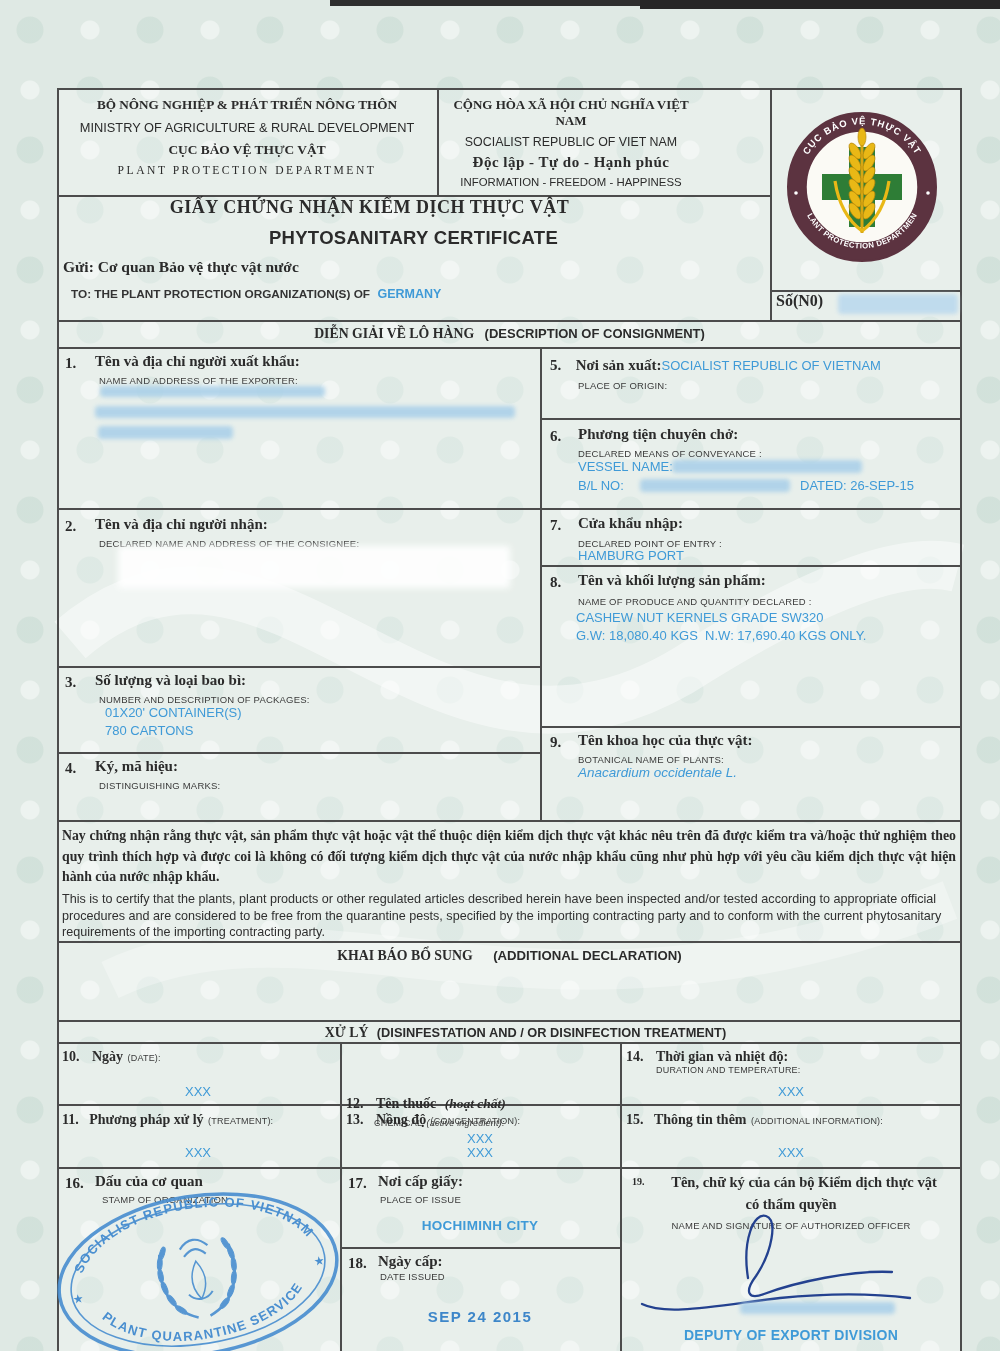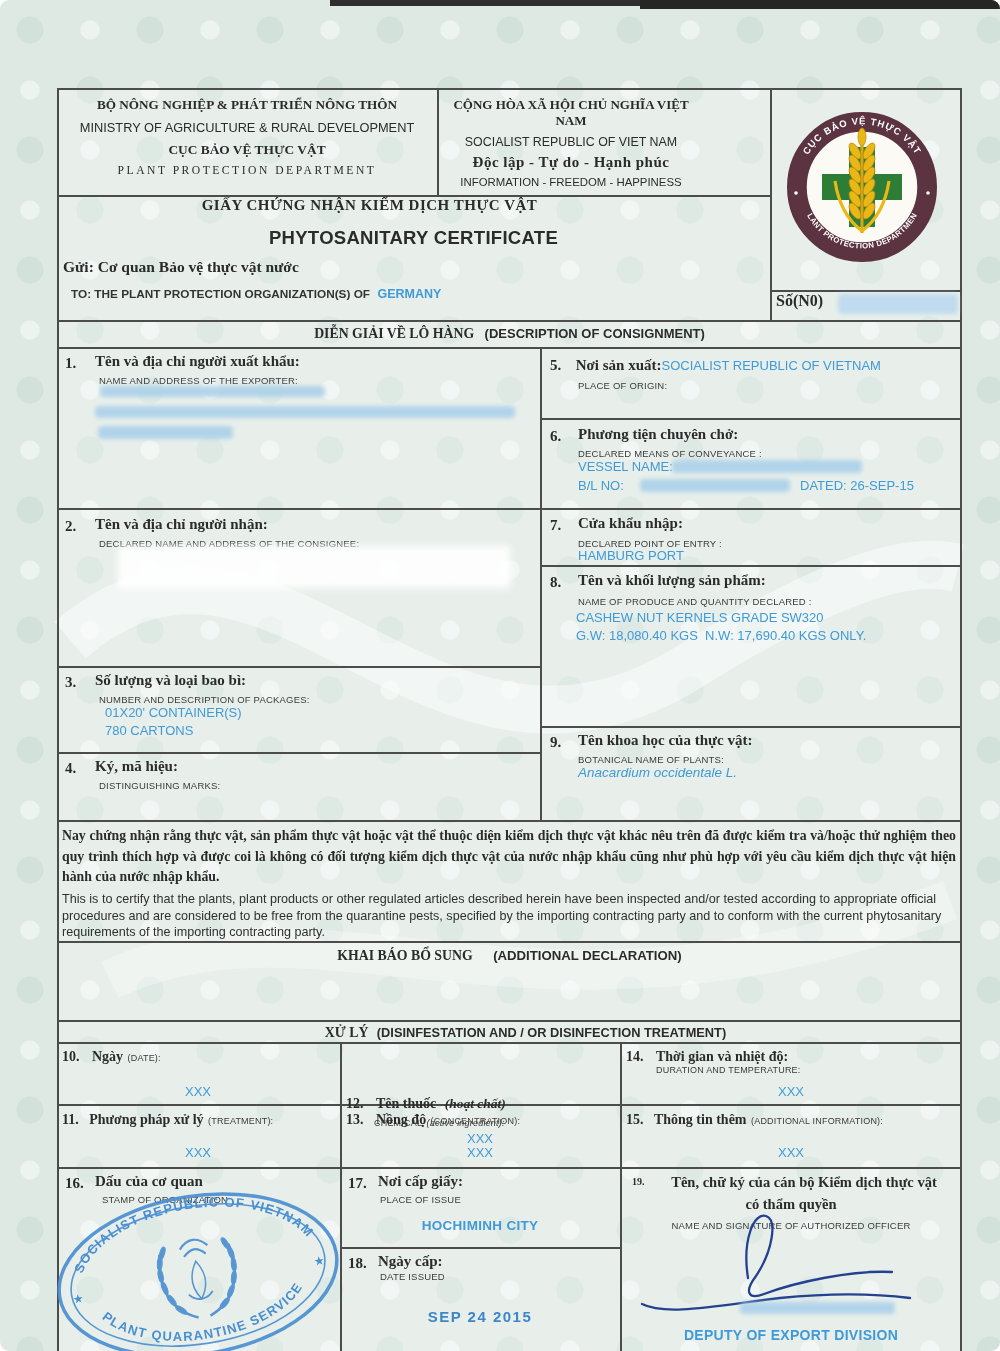--- a/index.html
+++ b/index.html
@@ -7,21 +7,20 @@
     position:relative;width:1000px;height:1351px;overflow:hidden;
     background-color:#dfe9e4;
     background-image:
       radial-gradient(circle at 30px 30px, rgba(148,186,170,.17) 13px, transparent 14px),
       radial-gradient(circle at 90px 90px, rgba(148,186,170,.17) 13px, transparent 14px),
       radial-gradient(circle at 90px 30px, rgba(255,255,255,.45) 9px, transparent 10px),
       radial-gradient(circle at 30px 90px, rgba(255,255,255,.45) 9px, transparent 10px);
     background-size:120px 120px;
     font-family:"Liberation Sans","DejaVu Sans",sans-serif;
     color:#2b2b2b;
-    border-radius:9px;
   }
   .abs{position:absolute;}
   .ser{font-family:"Liberation Serif","DejaVu Serif",serif;}
   .san{font-family:"Liberation Sans","DejaVu Sans",sans-serif;}
   .b{font-weight:bold;}
   .i{font-style:italic;}
   .ctr{text-align:center;}
   .blue{color:#3f9ad7;}
   .pre{white-space:pre-wrap;}
   .hline{position:absolute;height:2px;background:#4c4c4c;}
@@ -124,21 +123,21 @@
     <text fill="#ffffff" style="font-family:'Liberation Sans','DejaVu Sans',sans-serif;font-weight:bold;font-size:9.5px;letter-spacing:1px;">
       <textPath href="#sealTop" startOffset="50%" text-anchor="middle">CỤC BẢO VỆ THỰC VẬT</textPath>
     </text>
     <text fill="#ffffff" style="font-family:'Liberation Sans','DejaVu Sans',sans-serif;font-weight:bold;font-size:7.8px;letter-spacing:.4px;">
       <textPath href="#sealBot" startOffset="50%" text-anchor="middle">PLANT PROTECTION DEPARTMENT</textPath>
     </text>
     <circle cx="-66" cy="6" r="1.8" fill="#fff"></circle>
     <circle cx="66" cy="6" r="1.8" fill="#fff"></circle>
   </svg>
 
-  <div class="abs ctr ser b" style="left:57px;top:197px;width:625px;font-size:15px;letter-spacing:.5px;">GIẤY CHỨNG NHẬN KIỂM DỊCH THỰC VẬT</div>
+  <div class="abs ctr ser b" style="left:57px;top:197px;width:625px;font-size:18px;letter-spacing:.5px;">GIẤY CHỨNG NHẬN KIỂM DỊCH THỰC VẬT</div>
   <div class="abs ctr san b" style="left:57px;top:227px;width:713px;font-size:18.5px;letter-spacing:.3px;">PHYTOSANITARY CERTIFICATE</div>
   <div class="abs ser b" style="left:63px;top:258px;font-size:15.5px;">Gửi: Cơ quan Bảo vệ thực vật nước</div>
   <div class="abs" style="left:71px;top:284px;font-weight:bold;">
     <span class="san" style="font-size:11.8px;color:#333;">TO: THE PLANT PROTECTION ORGANIZATION(S) OF</span>
     <span class="san blue" style="font-size:12.5px;margin-left:3px;">GERMANY</span>
   </div>
 
   <div class="abs ser b" style="left:776px;top:292px;font-size:16px;">Số(N0)</div>
   <div class="redact-blue" style="left:838px;top:294px;width:120px;height:20px;background:#b9d8ee;"></div>
 

